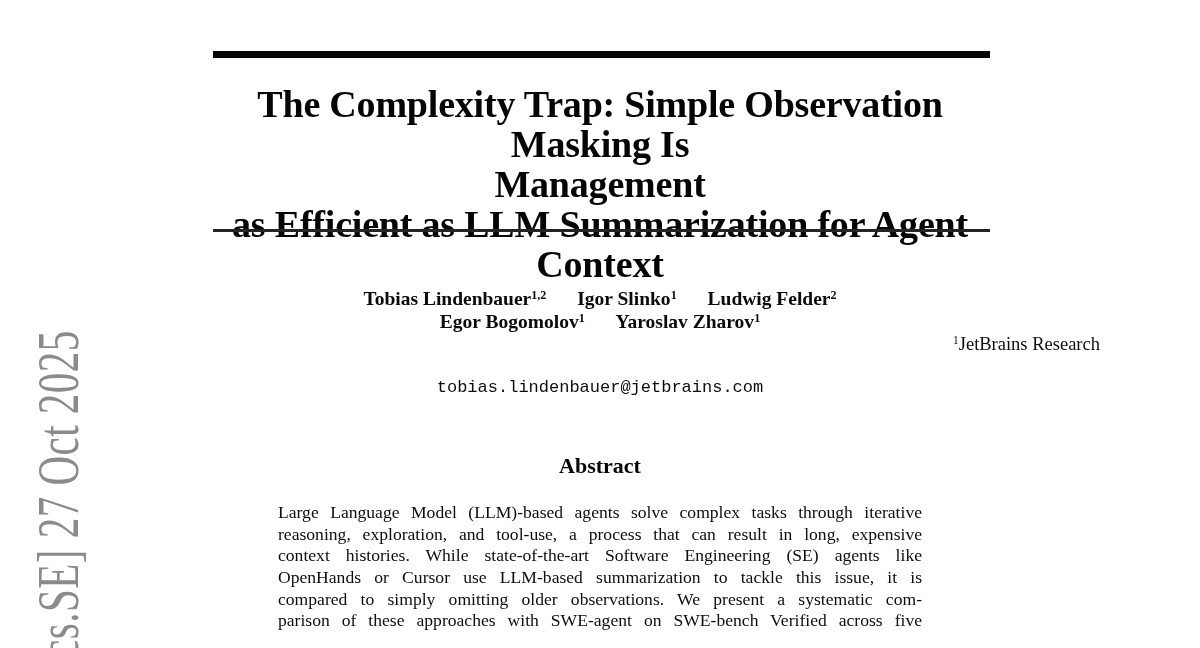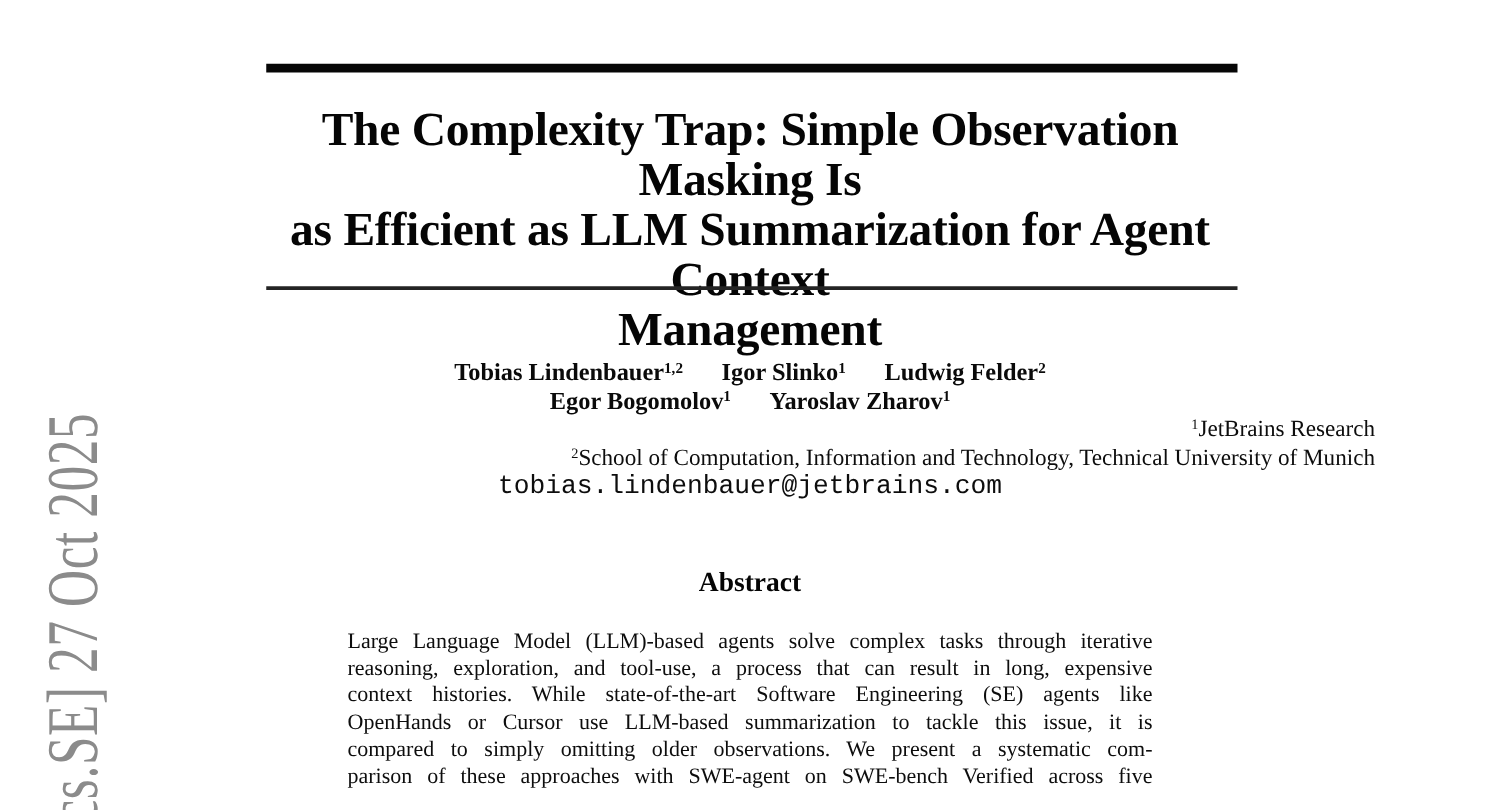--- a/index.html
+++ b/index.html
@@ -70,21 +70,21 @@
     font-size: 18.5px;
     line-height: 22.7px;
     color: #0d0d0d;
   }
   .email-line {
     position: absolute;
     left: 100px; top: 378px;
     width: 1000px;
     text-align: center;
     font-family: "Liberation Mono", monospace;
-    font-size: 21px;
+    font-size: 17px;
     color: #0d0d0d;
   }
   .abstract-heading {
     position: absolute;
     left: 100px; top: 453px;
     width: 1000px;
     text-align: center;
     font-size: 22px;
     font-weight: bold;
     color: #050505;
@@ -107,41 +107,40 @@
 </style>
 </head>
 <body>
 
 <div class="watermark">cs.SE] 27 Oct 2025</div>
 
 <div class="rule-thick"></div>
 
 <div class="paper-title">
   <div>The Complexity Trap: Simple Observation Masking Is</div>
+  <div>Management</div>
   <div>as Efficient as LLM Summarization for Agent Context</div>
-  <div>Management</div>
 </div>
 
 <div class="rule-thin"></div>
 
 <div class="authors">
   <div>
     <span class="author"><span>Tobias Lindenbauer</span><sup class="affsup">1,2</sup></span>
     <span class="author"><span>Igor Slinko</span><sup class="affsup">1</sup></span>
     <span class="author"><span>Ludwig Felder</span><sup class="affsup">2</sup></span>
   </div>
   <div>
     <span class="author"><span>Egor Bogomolov</span><sup class="affsup">1</sup></span>
     <span class="author"><span>Yaroslav Zharov</span><sup class="affsup">1</sup></span>
   </div>
 </div>
 
 <div class="affiliations">
   <div><sup class="affsup">1</sup><span>JetBrains Research</span></div>
-  <div><sup class="affsup">2</sup><span>School of Computation, Information and Technology, Technical University of Munich</span></div>
 </div>
 
 <div class="email-line">tobias.lindenbauer@jetbrains.com</div>
 
 <div class="abstract-heading">Abstract</div>
 
 <div class="abstract-body">
   <div class="abs-line">Large Language Model (LLM)-based agents solve complex tasks through iterative</div>
   <div class="abs-line">reasoning, exploration, and tool-use, a process that can result in long, expensive</div>
   <div class="abs-line">context histories. While state-of-the-art Software Engineering (SE) agents like</div>

